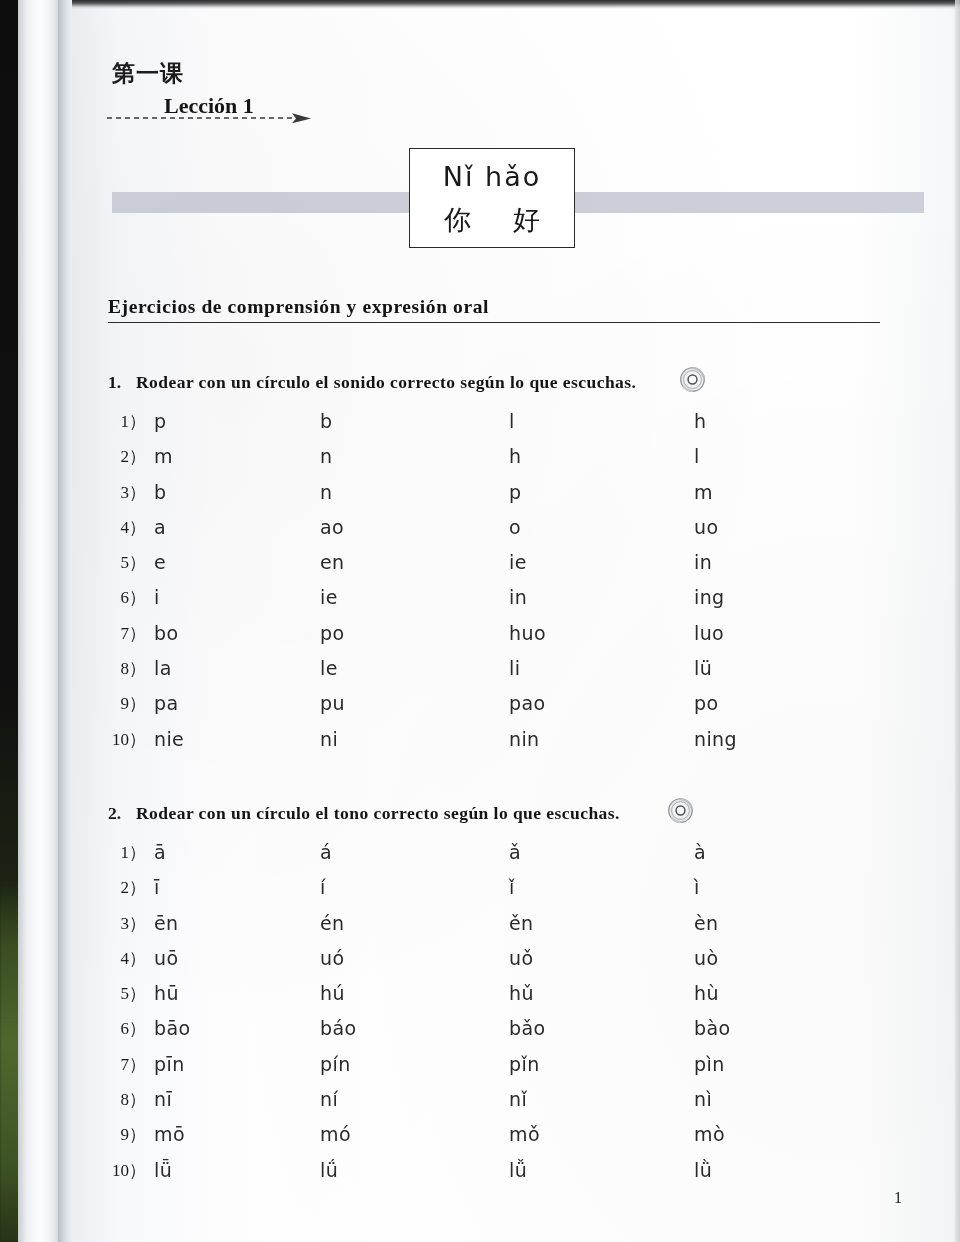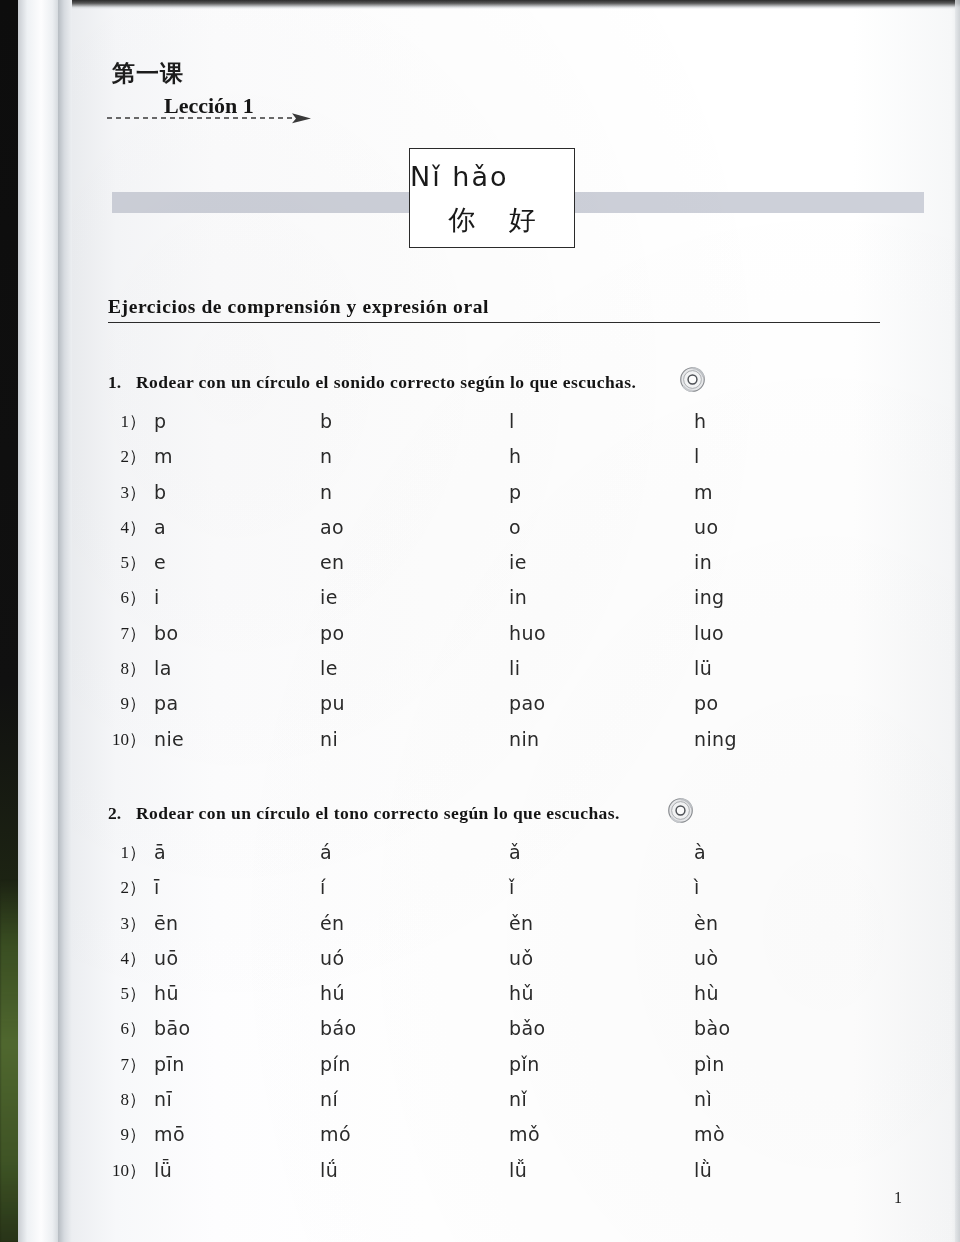--- a/index.html
+++ b/index.html
@@ -124,32 +124,32 @@
     width: 166px; height: 100px;
     background: #ffffff;
     border: 1.6px solid #2a2a2a;
     box-sizing: border-box;
     z-index: 3;
   }
   .title-pinyin {
     position: absolute;
     left: 0; top: 12px;
     width: 100%;
-    text-align: left;
+    text-align: center;
     font-family: "DejaVu Sans", sans-serif;
     font-size: 27px;
     color: #1a1a1a;
     letter-spacing: 2px;
   }
   .title-hanzi {
     position: absolute;
     left: 0; top: 53px;
     width: 100%;
     text-align: center;
-    font-family: Liberation Sans, sans-serif;
+    font-family: Liberation Mono, monospace;
     font-size: 27px;
     color: #1a1a1a;
     letter-spacing: 13px;
     text-indent: 13px;
   }
 
   
   .section-heading {
     position: absolute;
     left: 36px; top: 296px;

